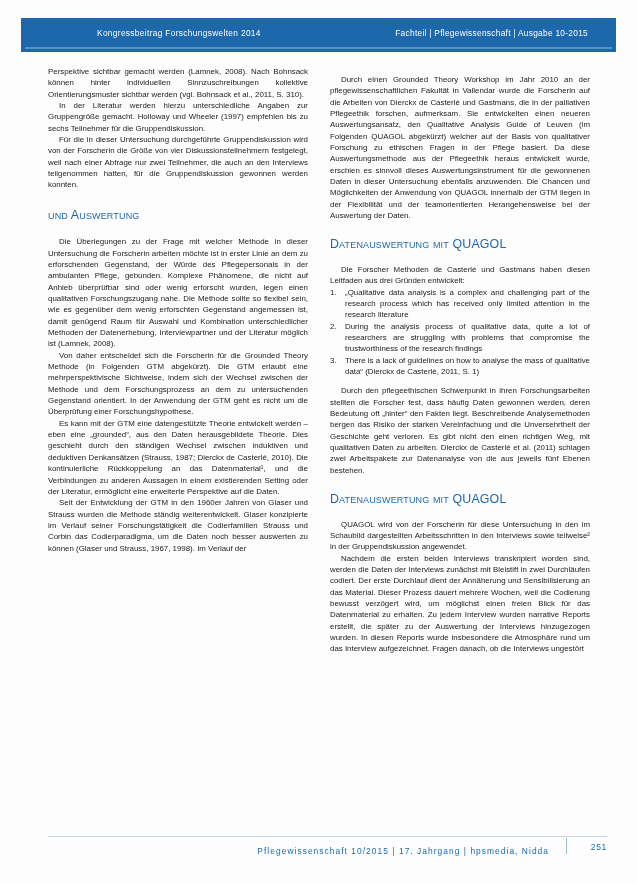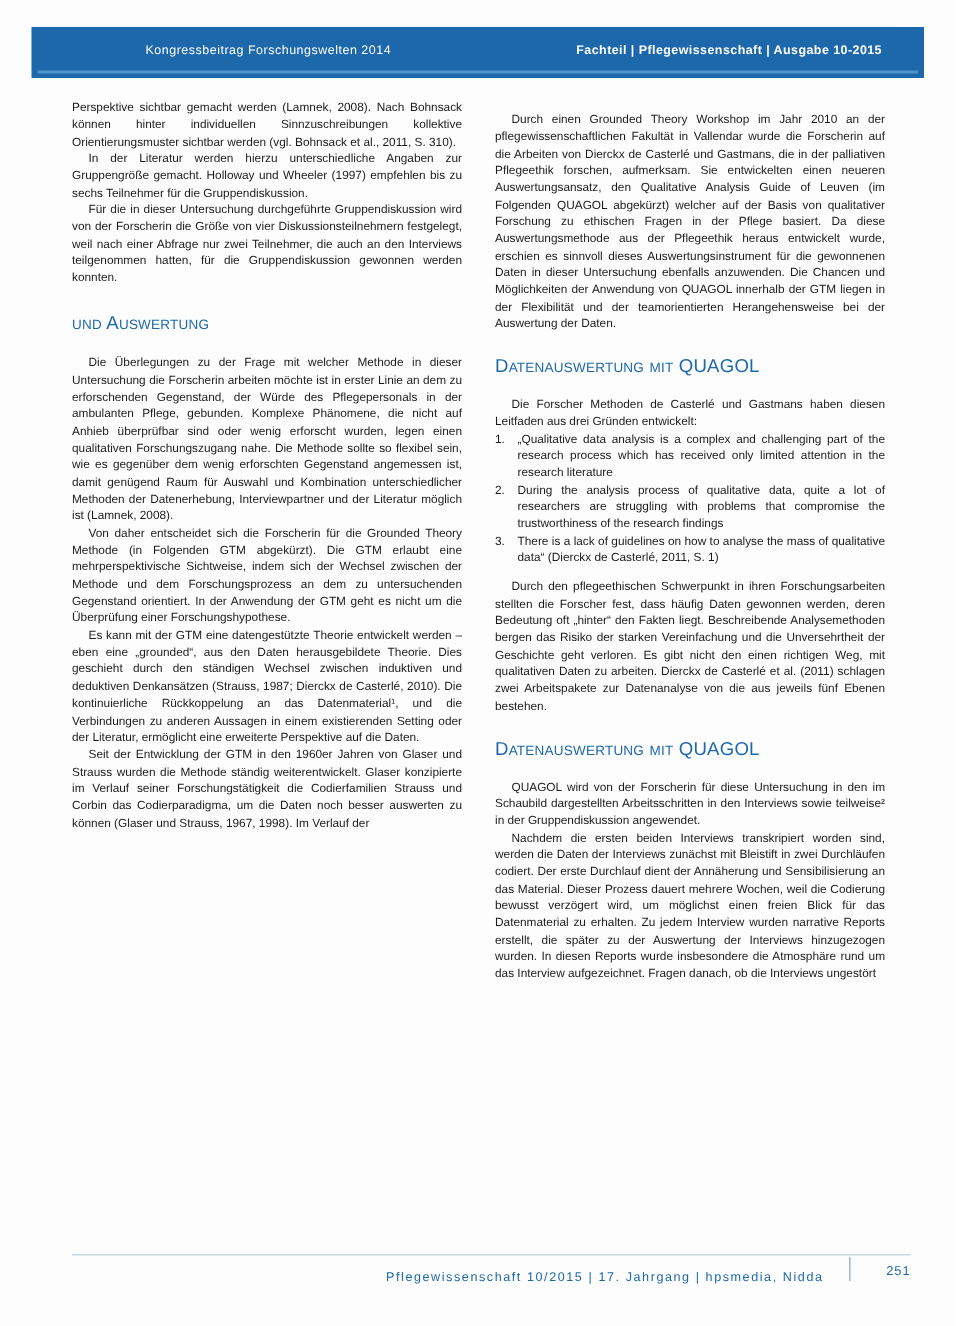--- a/index.html
+++ b/index.html
@@ -47,21 +47,21 @@
     align-items: center;
     justify-content: space-between;
     margin-left: 40px;
   }
   .header-left, .header-right {
     color: #ffffff;
     font-size: 8.3px;
     letter-spacing: .35px;
     white-space: nowrap;
   }
-  .header-right { letter-spacing: .3px; font-weight: bold; }
+  .header-right { letter-spacing: .3px; }
 
   
   .columns {
     position: absolute;
     left: 48px;
     top: 66px;
     width: 542px;
     height: 760px;
     display: flex;
     gap: 22px;

